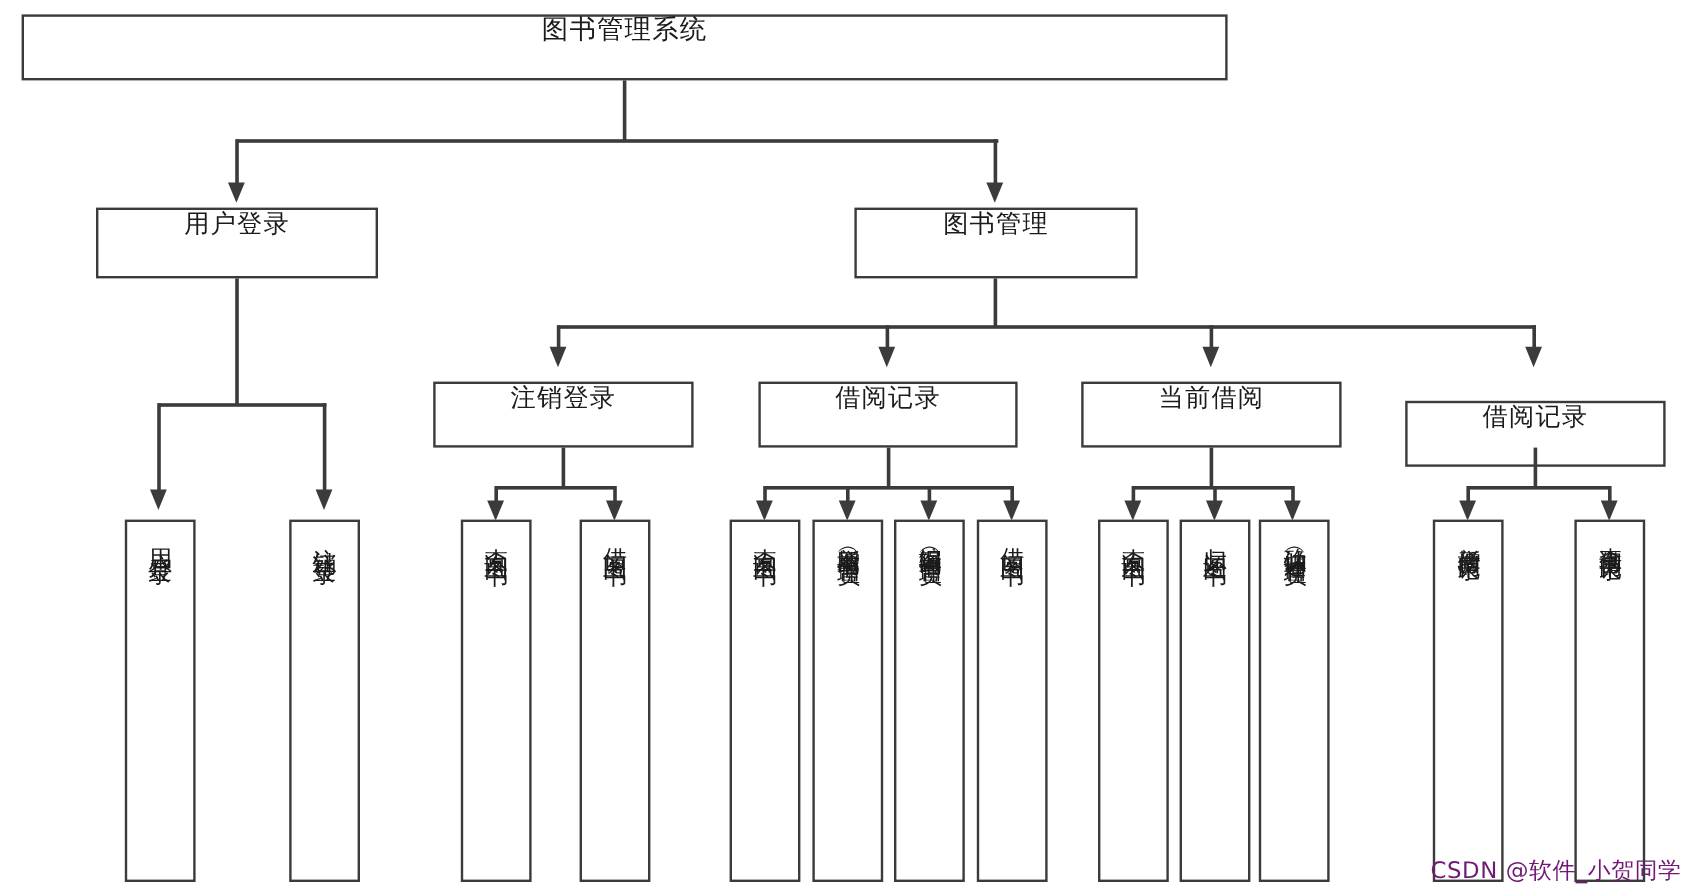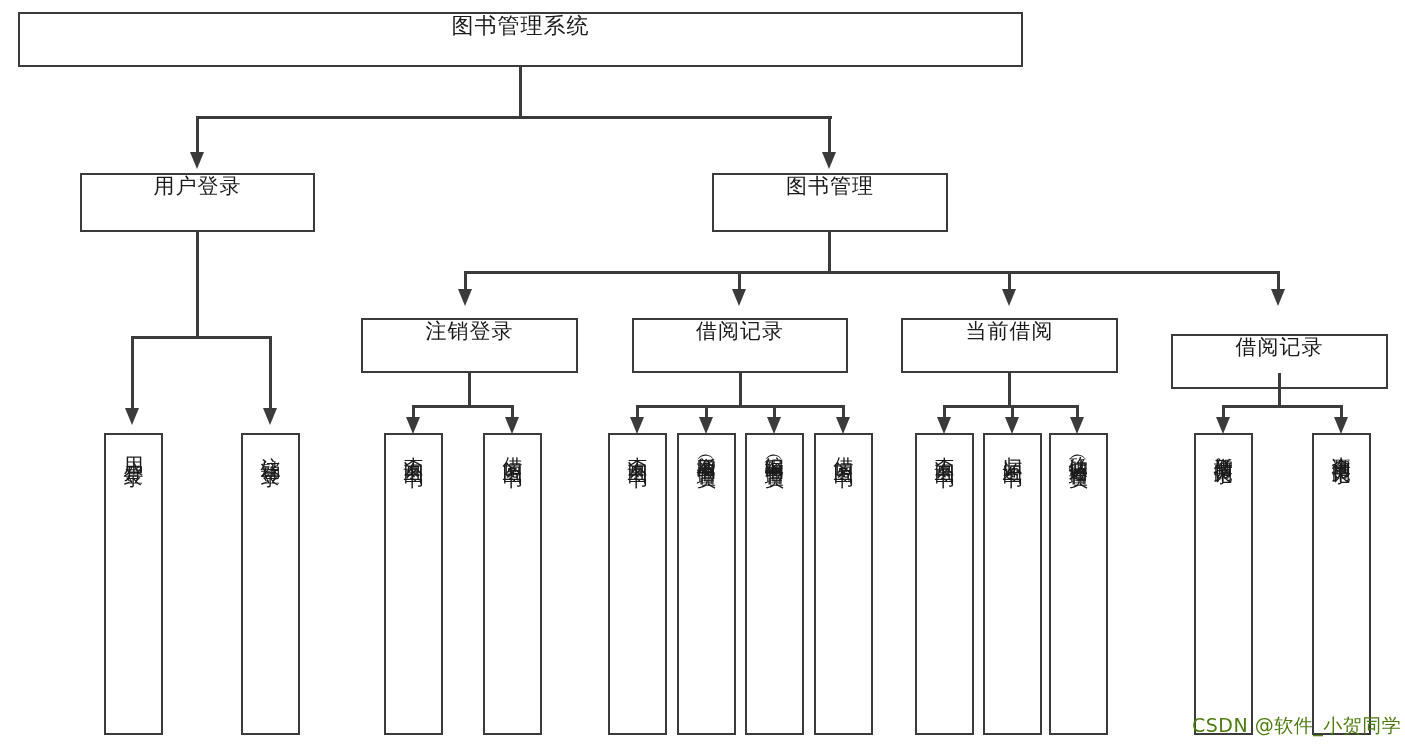--- a/index.html
+++ b/index.html
@@ -69,21 +69,21 @@
     position:absolute;
     width:0;height:0;
     border-left:7px solid transparent;
     border-right:7px solid transparent;
     border-top:17px solid #3b3b3b;
   }
 
   
   #watermark{
     position:absolute;
-    color:#4d7c0f;
+    color:#701a75;
     font-size:19px;
     letter-spacing:0.5px;
     white-space:nowrap;
     user-select:none;
   }
 </style>
 </head>
 <body>
 
 <div id="canvas">

